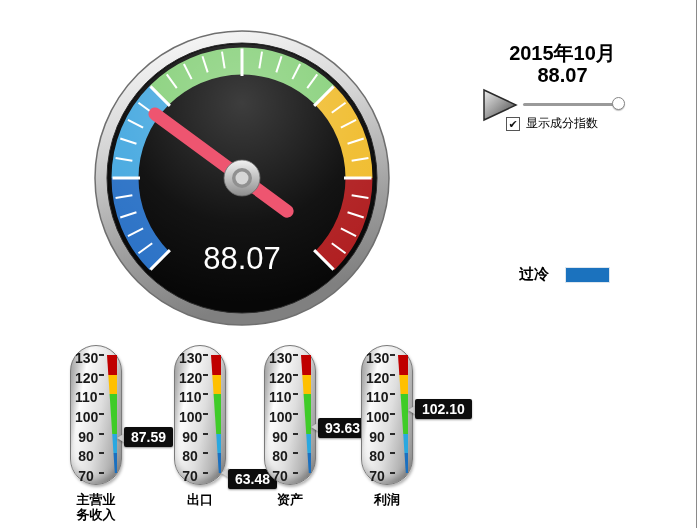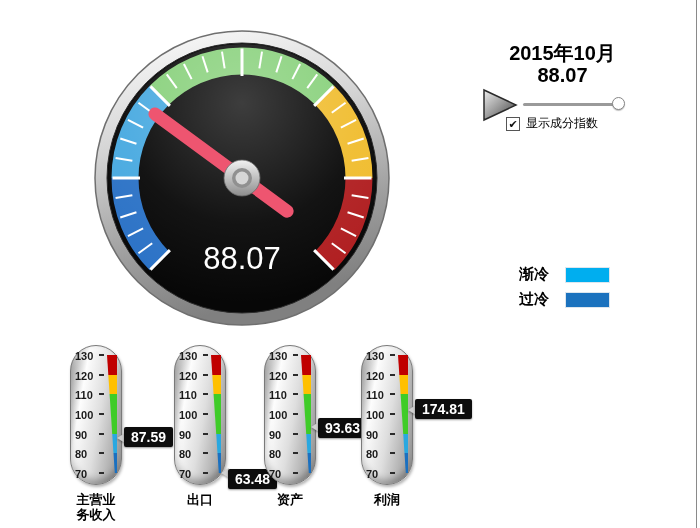--- a/index.html
+++ b/index.html
@@ -32,21 +32,21 @@
   .legend-label{display:inline-block;width:42px;font-size:15px;font-weight:bold;color:#000;}
   .legend-swatch{display:inline-block;width:45px;height:16px;margin-left:4px;
       border:1px solid #dde6ee;box-sizing:border-box;}
 
   
   .thermo{position:absolute;top:345px;width:120px;height:180px;}
   .capsule{position:absolute;left:0;top:0;width:52px;height:140px;border-radius:26px;
       background:linear-gradient(100deg,#8f8f8f 0%,#fdfdfd 26%,#dedede 55%,#a9a9a9 85%,#7f7f7f 100%);
       border:1px solid #7a7a7a;box-sizing:border-box;
       box-shadow:inset 0 -4px 7px rgba(0,0,0,.28), inset 0 4px 6px rgba(255,255,255,.5), 1px 2px 3px rgba(0,0,0,.3);}
-  .t-ticklabel{position:absolute;width:22px;text-align:left;font-size:11px;font-weight:bold;color:#1a1a1a;}
+  .t-ticklabel{position:absolute;width:22px;text-align:center;font-size:14px;font-weight:bold;color:#1a1a1a;}
   .t-dash{position:absolute;left:29px;width:5px;height:2px;background:#2b2b2b;}
   .t-wedge{position:absolute;left:37px;top:10px;width:10px;height:118px;
       clip-path:polygon(0 0,100% 0,100% 100%,78% 100%);}
   .t-pointer{position:absolute;left:47px;width:0;height:0;border-top:5px solid transparent;
       border-bottom:5px solid transparent;border-right:8px solid #d0d0d0;
       filter:drop-shadow(0 1px 1px rgba(0,0,0,.4));}
   .t-valuebox{position:absolute;left:54px;background:#0d0d0d;color:#fff;font-size:14px;font-weight:bold;
       padding:2px 7px;border-radius:2px;white-space:nowrap;box-shadow:0 1px 2px rgba(0,0,0,.4);}
   .t-label{position:absolute;left:-6px;top:147px;width:64px;text-align:center;font-size:13px;
       font-weight:bold;color:#000;line-height:15px;white-space:pre-line;}
@@ -141,24 +141,20 @@
       <div class="handle"></div>
     </div>
 
     <div class="check-row">
       <span class="cb">✔</span><span class="cb-label">显示成分指数</span>
     </div>
   </div>
 
   <div class="legend" id="legend-mount">
       <div class="legend-row">
-        <span class="legend-label">渐冷</span>
-        <span class="legend-swatch" style="background: rgb(0, 174, 239);"></span>
-      </div>
-      <div class="legend-row">
         <span class="legend-label">过冷</span>
         <span class="legend-swatch" style="background: rgb(27, 114, 190);"></span>
       </div>
     </div>
 
   <div id="thermo-mount">
       <div class="thermo" style="left: 70px;">
         <div class="capsule"></div>
         <div class="t-ticklabel" style="left:5px;top:5px">130</div>
         <div class="t-dash" style="top:9px"></div>
@@ -233,17 +229,17 @@
         <div class="t-ticklabel" style="left:5px;top:64px">100</div>
         <div class="t-dash" style="top:68px"></div>
         <div class="t-ticklabel" style="left:5px;top:83.66666666666666px">90</div>
         <div class="t-dash" style="top:87.66666666666666px"></div>
         <div class="t-ticklabel" style="left:5px;top:103.33333333333334px">80</div>
         <div class="t-dash" style="top:107.33333333333334px"></div>
         <div class="t-ticklabel" style="left:5px;top:123px">70</div>
         <div class="t-dash" style="top:127px"></div>
         <div class="t-wedge" style="background:linear-gradient(180deg,#C00000 0.00% 16.67%,#FFC000 16.67% 33.33%,#3FCC28 33.33% 66.67%,#29A8E0 66.67% 83.33%,#1A70C0 83.33% 100.00%)"></div>
         <div class="t-pointer" style="top:59.870000000000005px"></div>
-        <div class="t-valuebox" style="top:53.870000000000005px">174.81</div>
+        <div class="t-valuebox" style="top:53.870000000000005px">102.10</div>
         <div class="t-label">利润</div>
       </div>
     </div>
 </div>
 
 </body></html>

